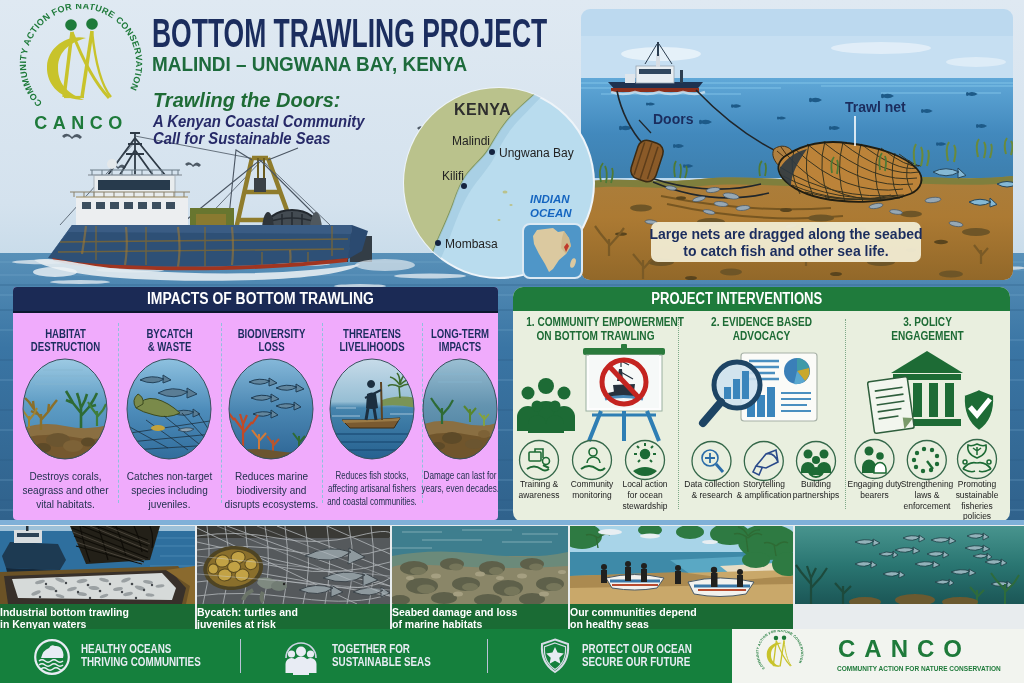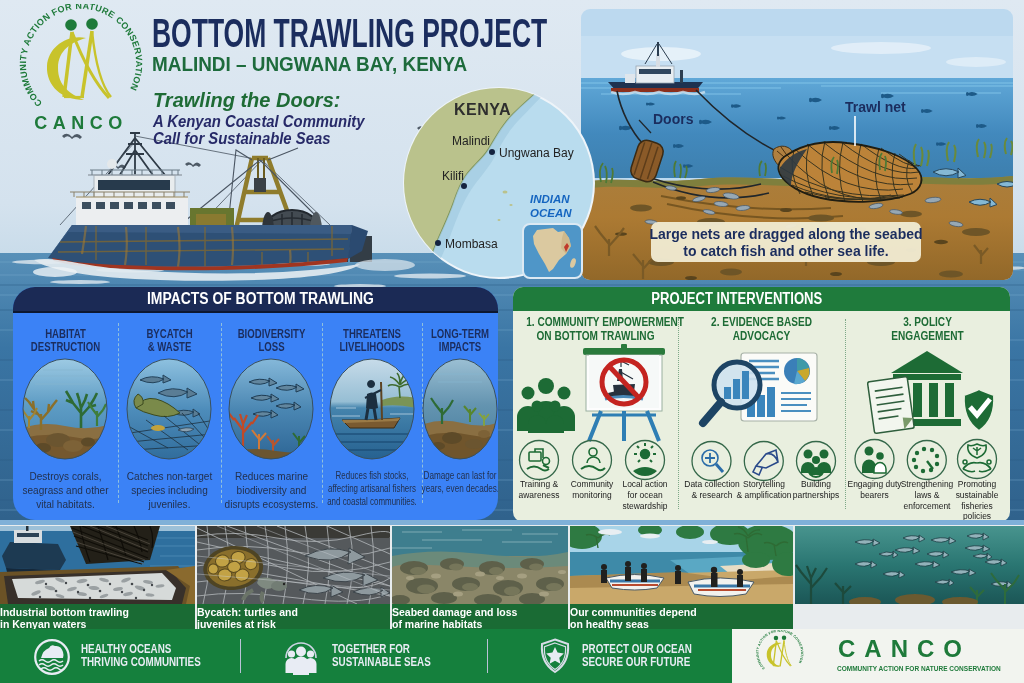--- a/index.html
+++ b/index.html
@@ -10,21 +10,21 @@
   .t1{position:absolute;left:152px;top:10.5px;color:#1b2d5e;
       font-size:40px;font-weight:bold;letter-spacing:0;transform:scaleX(0.662);transform-origin:0 0;white-space:nowrap;}
   .t2{position:absolute;left:152px;top:52px;color:#1d6b3c;font-size:21px;font-weight:bold;transform:scaleX(0.90);transform-origin:0 0;white-space:nowrap;}
   .t3{position:absolute;left:153px;top:89px;color:#1e6b35;font-size:20px;font-weight:bold;font-style:italic;white-space:nowrap;}
   .t4{position:absolute;left:153px;top:112.5px;color:#272a68;font-size:16.5px;font-weight:bold;font-style:italic;line-height:17.8px;white-space:nowrap;transform:scaleX(0.90);transform-origin:0 0;}
   
   .panelA{position:absolute;left:581px;top:9px;width:432px;height:271px;border-radius:9px;overflow:hidden;background:#bcd9ef;}
   .panelA .hdr{position:absolute;left:0;top:0;width:100%;height:27px;background:#1b2a55;
       color:#fff;font-size:17px;font-weight:bold;text-align:center;line-height:27px;letter-spacing:.2px;}
   
-  .impacts{position:absolute;left:13px;top:287px;width:485px;height:233px;border-radius:22px;background:#3b82f6;overflow:hidden;}
+  .impacts{position:absolute;left:13px;top:287px;width:485px;height:233px;border-radius:4px;background:#f0abfc;overflow:hidden;}
   .impacts .hdr{position:absolute;left:0;top:0;width:100%;height:24px;background:#1b2a55;border-bottom:2px solid #0d1830;
       color:#fff;font-size:16px;font-weight:bold;text-align:center;line-height:24px;}
   .icol{position:absolute;top:40px;height:205px;}
   .icol .ti{margin-top:1px;text-align:center;color:#1b2d5e;font-size:12px;font-weight:bold;line-height:13px;white-space:nowrap;transform:scaleX(0.80);transform-origin:50% 0;}
   .icol .de{margin-top:7px;text-align:center;color:#22314f;font-size:10.8px;line-height:14px;white-space:nowrap;transform:scaleX(0.93);transform-origin:50% 0;}
   .isep{position:absolute;top:36px;height:180px;width:0;border-left:1.5px dashed #8fc0dd;}
   
   .interv{position:absolute;left:513px;top:287px;width:497px;height:235px;border-radius:10px;background:#e9efdf;overflow:hidden;}
   .interv .hdr{position:absolute;left:0;top:0;width:100%;height:24px;background:#1f7b3c;
       color:#fff;font-size:16px;font-weight:bold;text-align:center;line-height:24px;}

